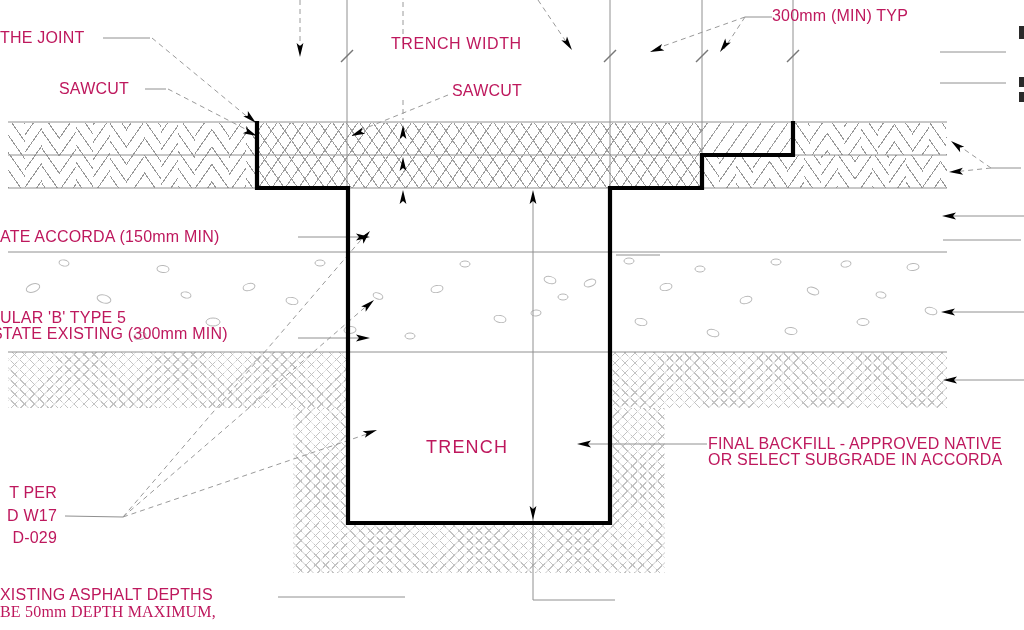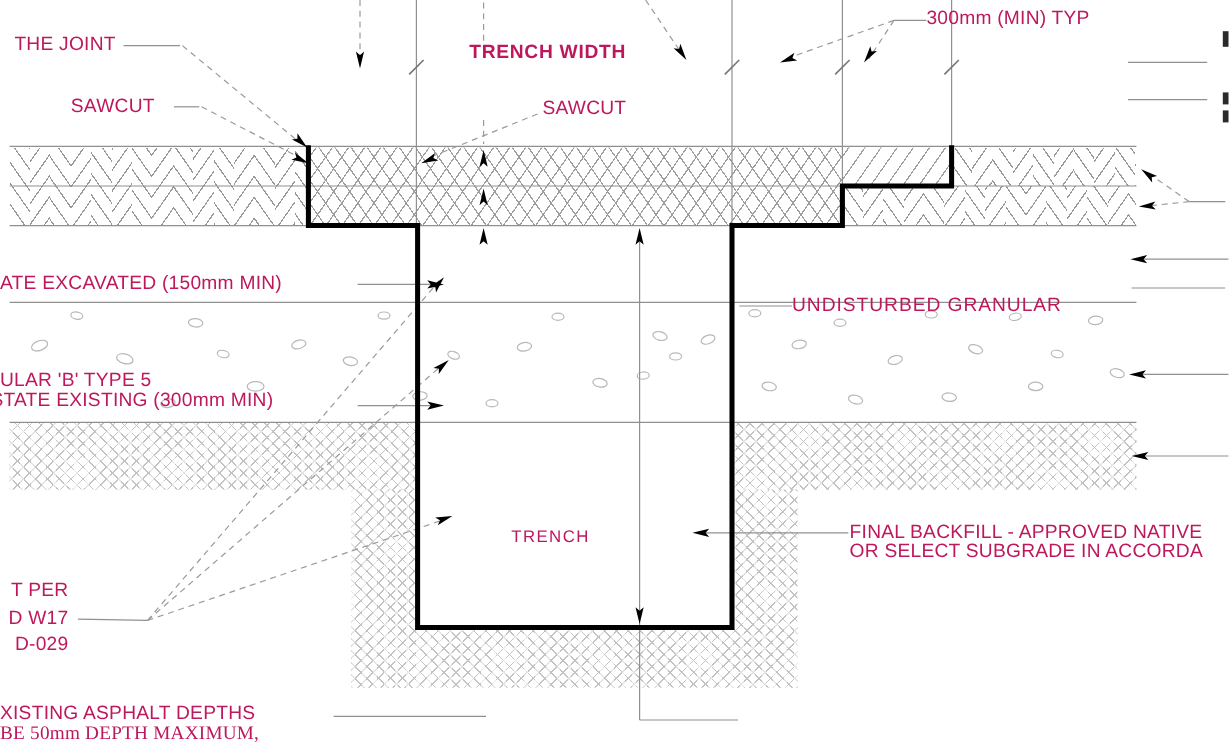--- a/index.html
+++ b/index.html
@@ -160,32 +160,31 @@
       <path d="M0,0 L14,3.4 L11,0 L14,-3.4 Z" transform="translate(949 172) rotate(357)" fill="#000"></path>
       <path d="M0,0 L14,3.4 L11,0 L14,-3.4 Z" transform="translate(942 216) rotate(0)" fill="#000"></path>
       <path d="M0,0 L14,3.4 L11,0 L14,-3.4 Z" transform="translate(941 312) rotate(0)" fill="#000"></path>
       <path d="M0,0 L14,3.4 L11,0 L14,-3.4 Z" transform="translate(943 380) rotate(0)" fill="#000"></path>
     </svg>
 
   <div class="sliver" style="left:1019px;top:26px;height:13px;"></div>
   <div class="sliver" style="left:1019px;top:77px;height:10px;"></div>
   <div class="sliver" style="left:1019px;top:92px;height:10px;"></div>
 
-  <div class="lbl" style="left:0px;top:30px;margin-left:12px;">THE JOINT</div>
+  <div class="lbl" style="left:0px;top:30px;">THE JOINT</div>
   <div class="lbl" style="left:59px;top:81px;">SAWCUT</div>
-  <div class="lbl" style="left:391px;top:36px;letter-spacing:0.6px;font-weight:bold;">TRENCH WIDTH</div>
+  <div class="lbl" style="left:391px;top:36px;letter-spacing:0.6px;">TRENCH WIDTH</div>
   <div class="lbl" style="left:452px;top:83px;">SAWCUT</div>
   <div class="lbl" style="left:772px;top:8px;">300mm (MIN) TYP</div>
 
-  <div class="lbl" style="left:0px;top:229px;">ATE EXCAVATED (150mm MIN)</div>
+  <div class="lbl" style="left:0px;top:229px;">ATE ACCORDA (150mm MIN)</div>
   <div class="lbl" style="left:0px;top:310px;">ULAR 'B' TYPE 5</div>
   <div class="lbl" style="left:-8px;top:326px;">STATE EXISTING (300mm MIN)</div>
 
-  <div class="lbl" style="left:660px;top:247px;letter-spacing:0.8px;">UNDISTURBED GRANULAR</div>
-  <div class="lbl" style="left:426px;top:439px;font-size:14px;letter-spacing:1.2px;">TRENCH</div>
+  <div class="lbl" style="left:426px;top:439px;font-size:18px;letter-spacing:1.2px;">TRENCH</div>
 
   <div class="lbl" style="left:708px;top:436px;">FINAL BACKFILL - APPROVED NATIVE</div>
   <div class="lbl" style="left:708px;top:452px;">OR SELECT SUBGRADE IN ACCORDA</div>
 
   <div class="lbl right" style="left:-80px;top:485px;width:137px;">T PER</div>
   <div class="lbl right" style="left:-80px;top:508px;width:137px;">D W17</div>
   <div class="lbl right" style="left:-80px;top:530px;width:137px;">D-029</div>
 
   <div class="lbl" style="left:0px;top:587px;">XISTING ASPHALT DEPTHS</div>
   <div class="lbl" style="left:0px;top:604px;font-family:Liberation Serif, serif;">BE 50mm DEPTH MAXIMUM,</div>

